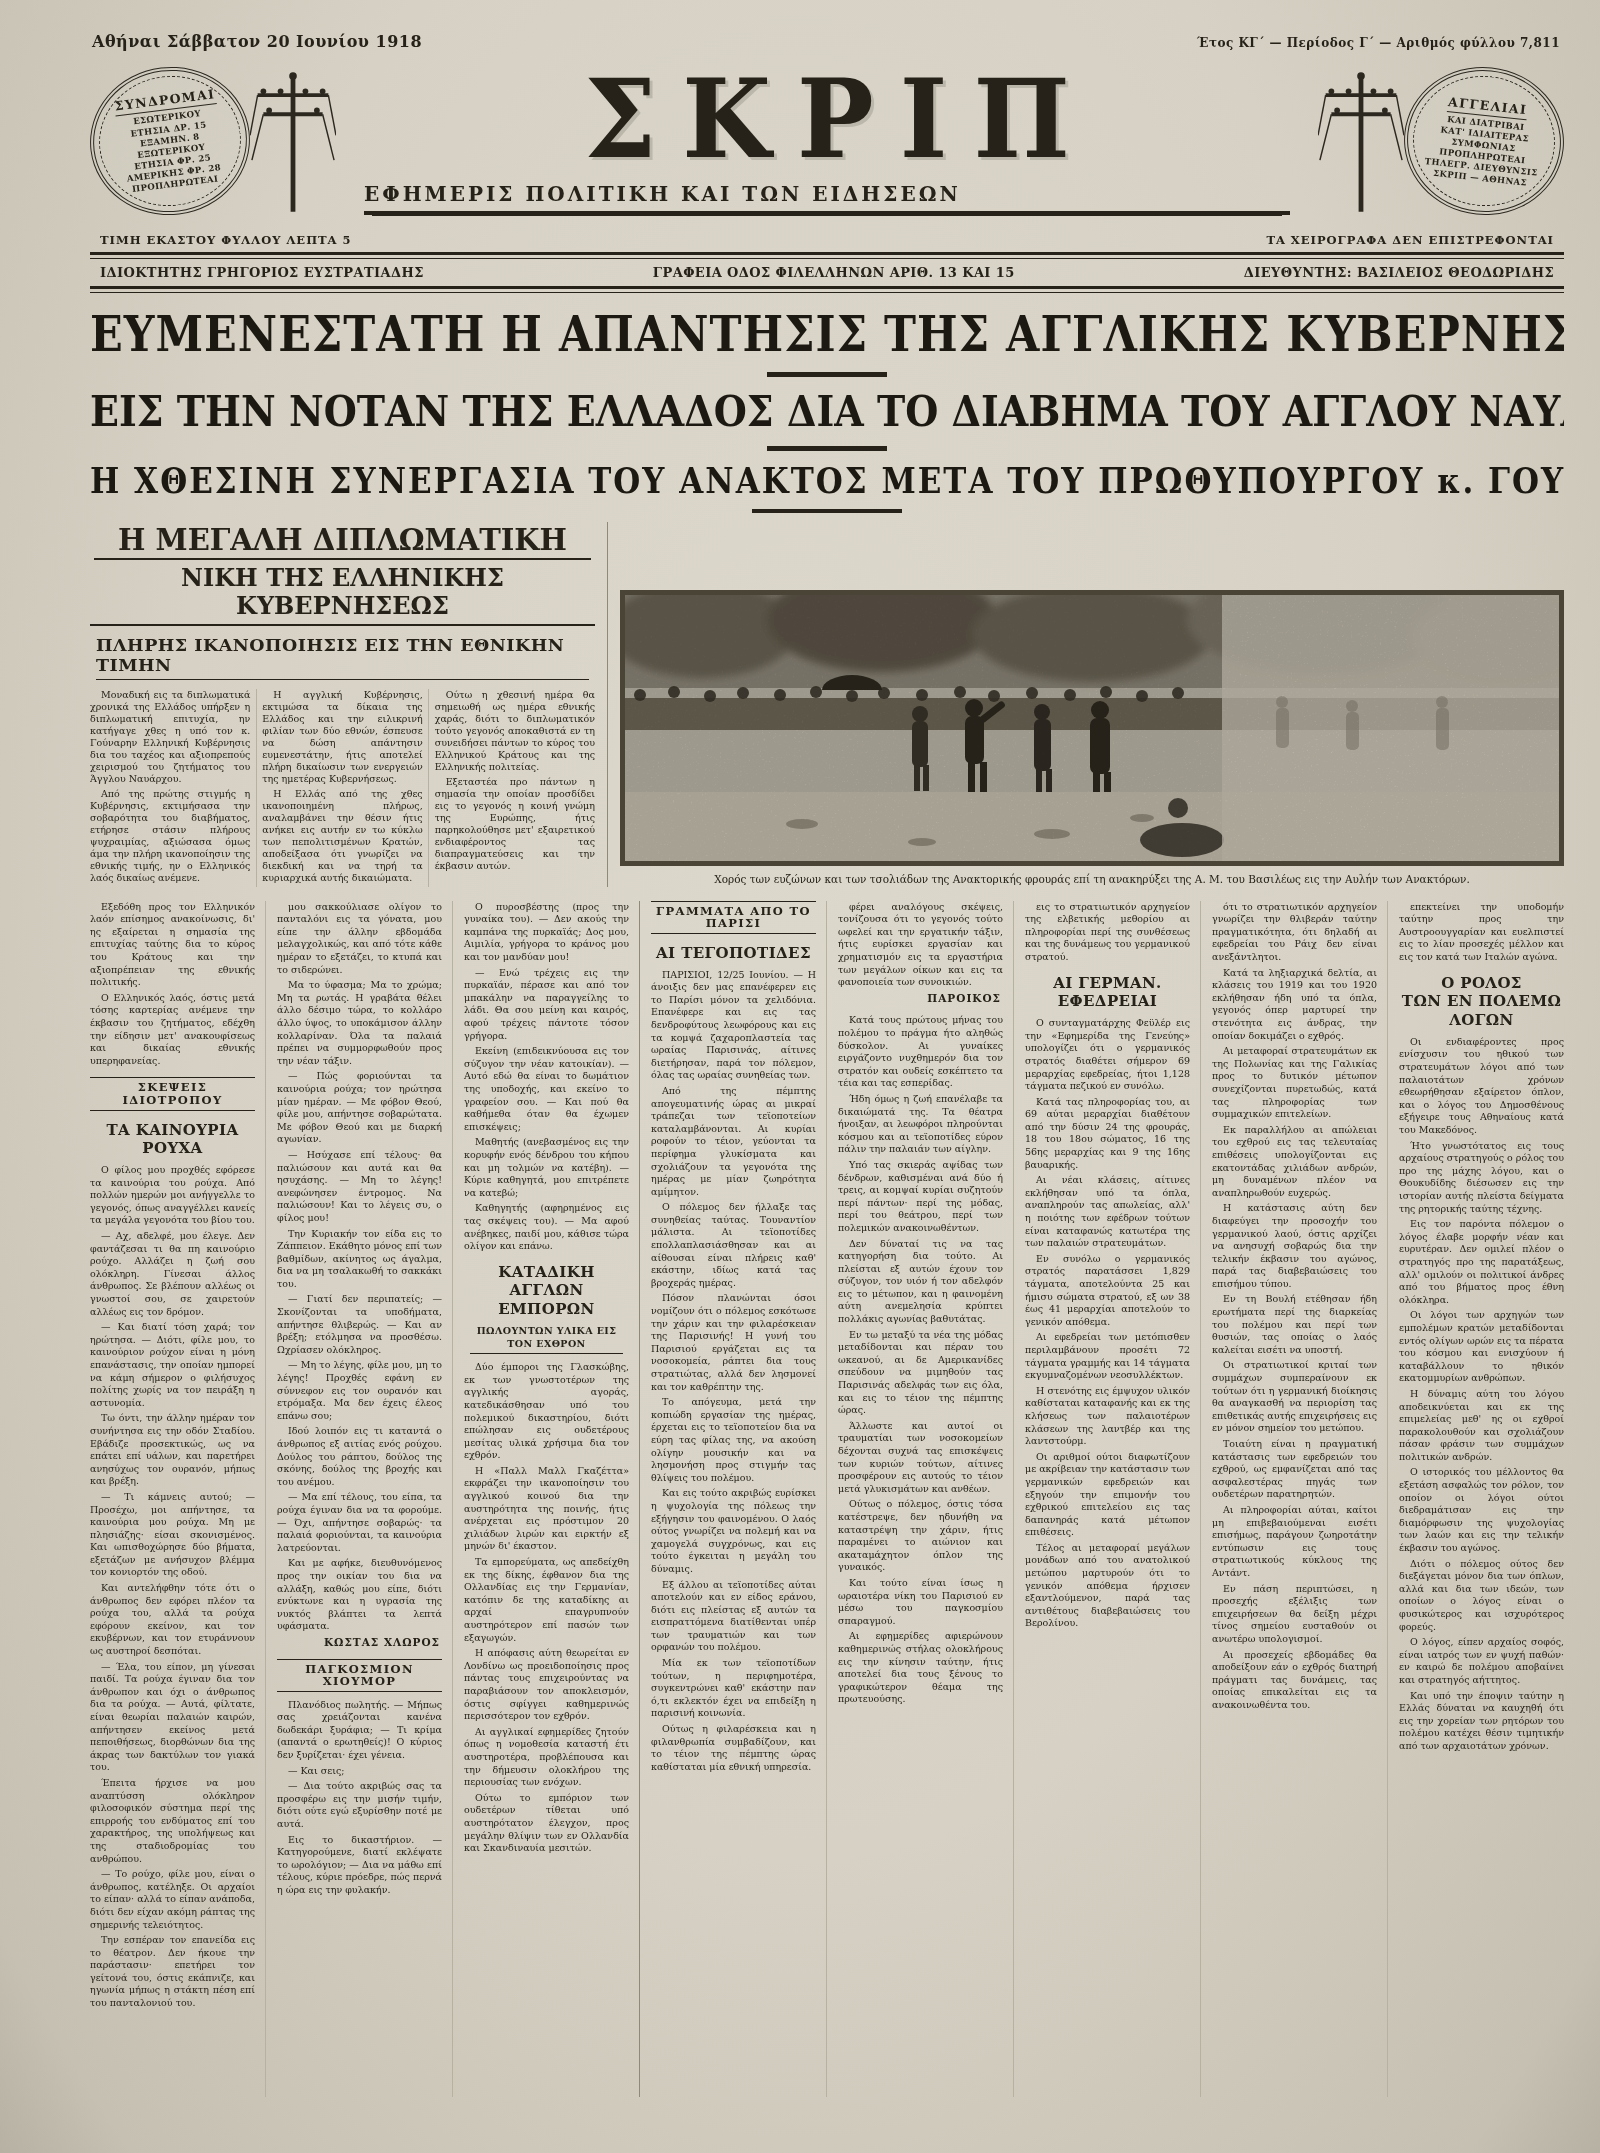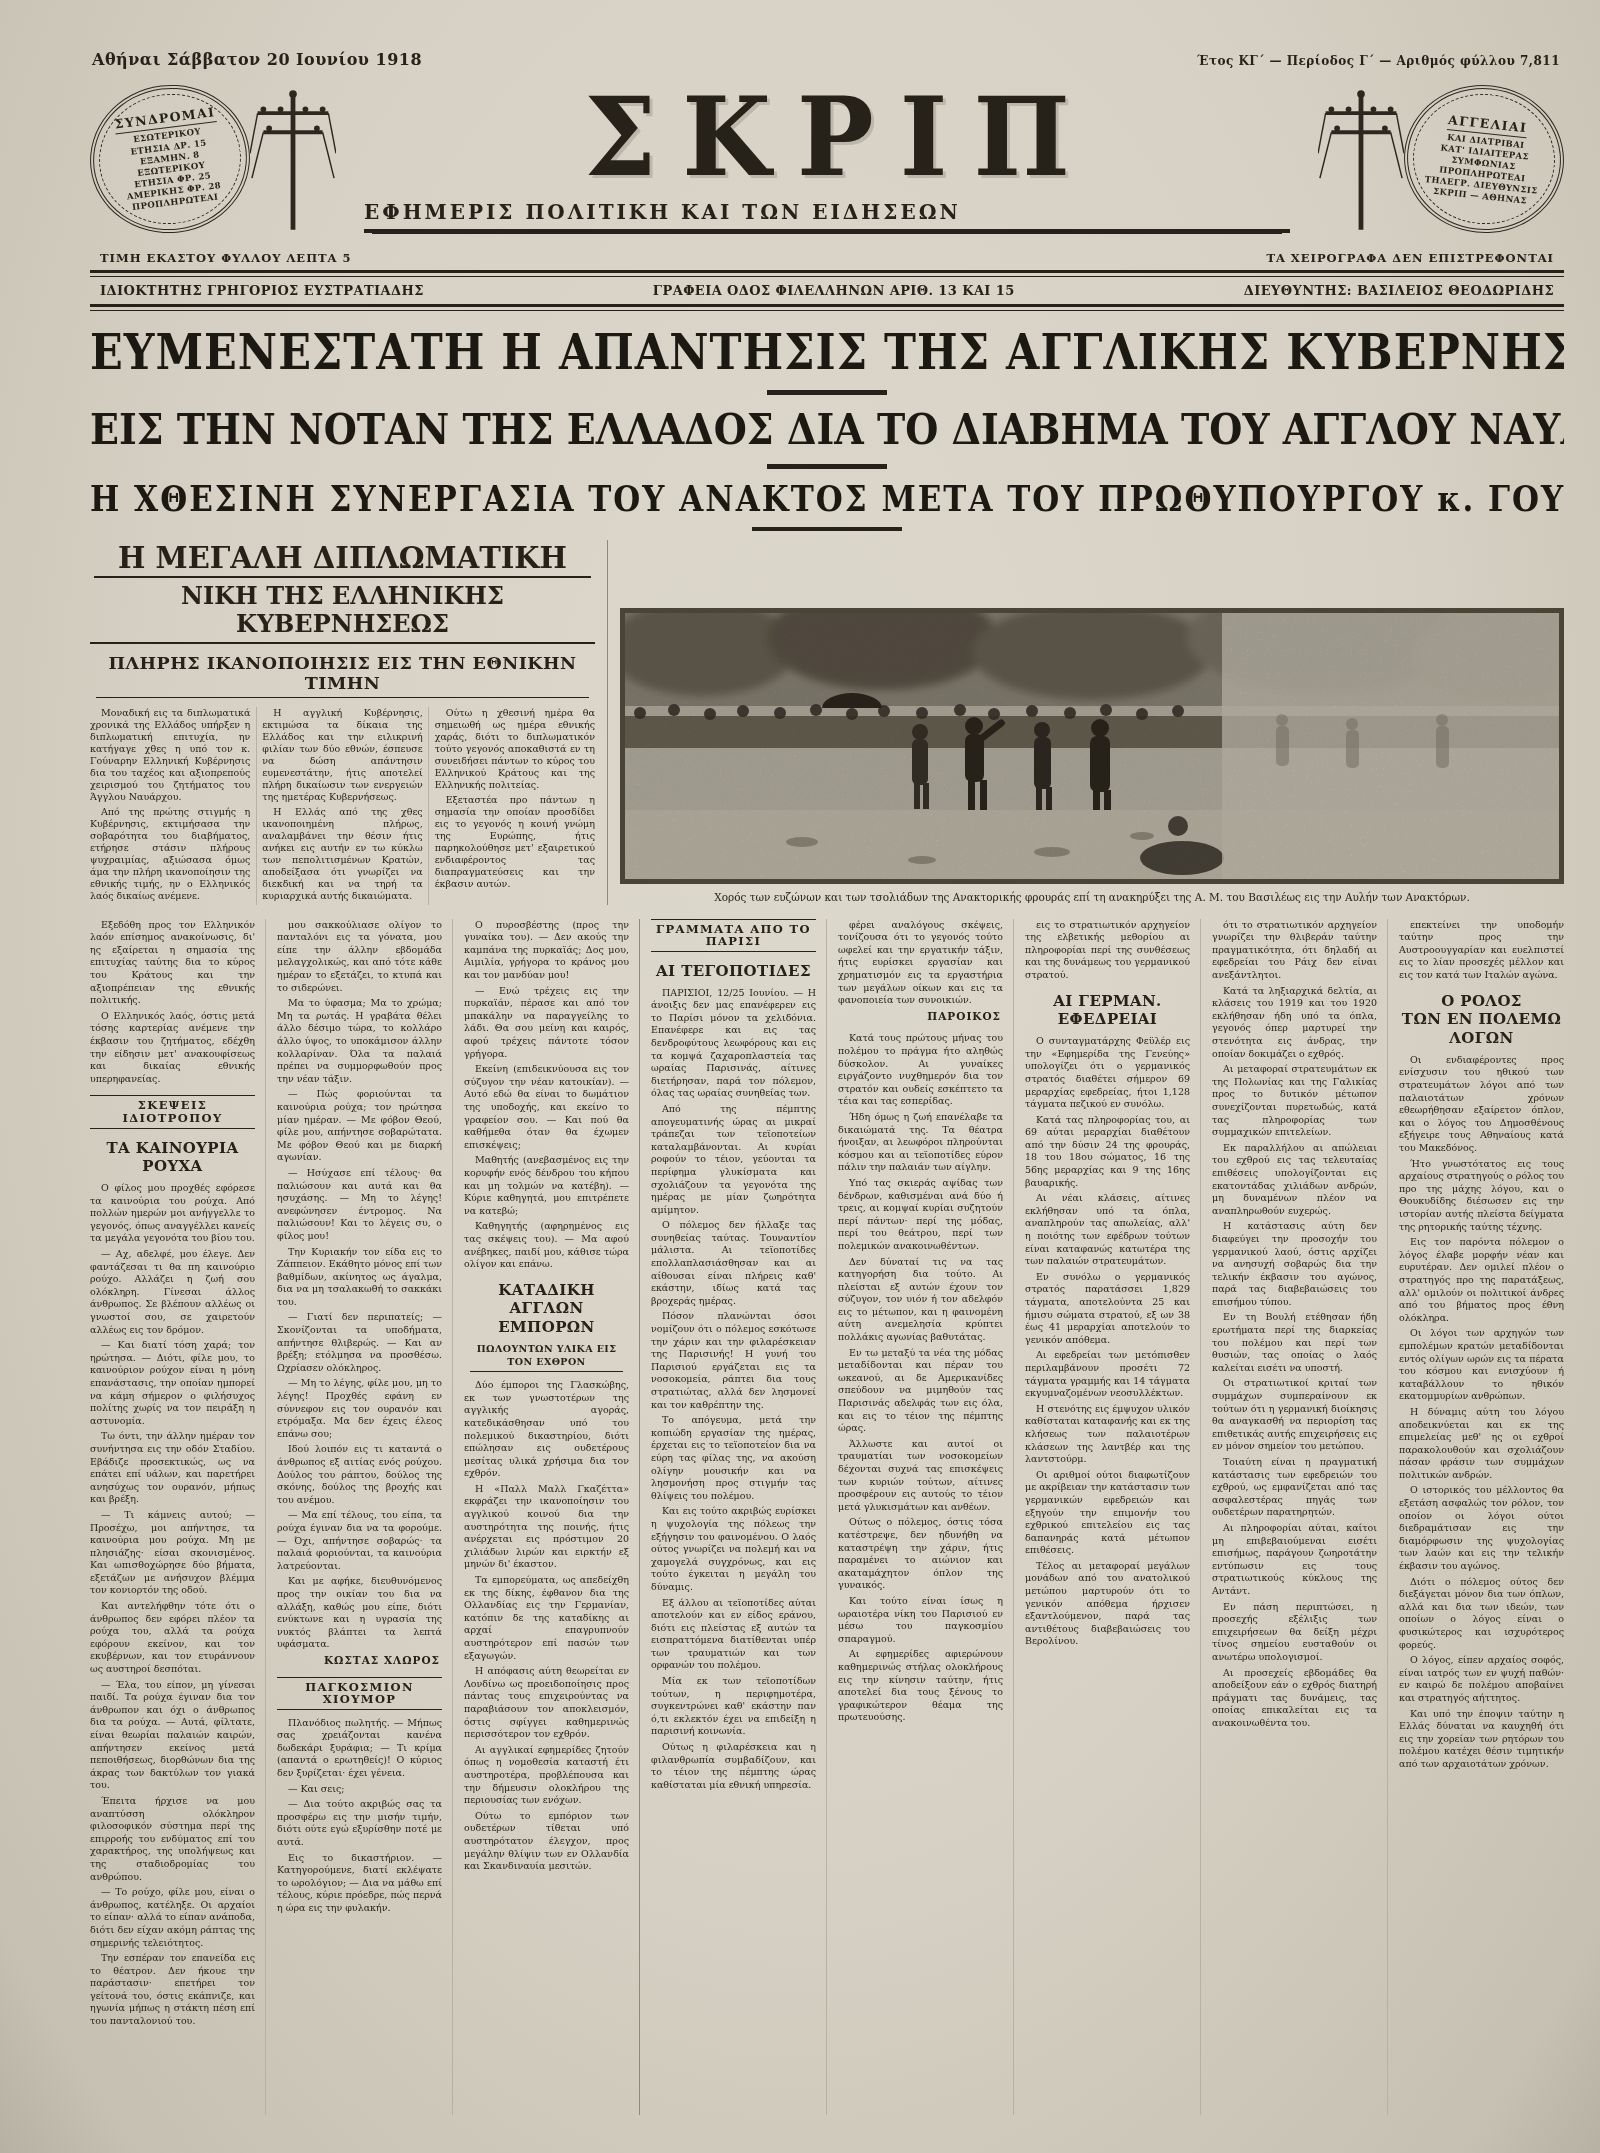--- a/index.html
+++ b/index.html
@@ -1,18 +1,18 @@
 <!DOCTYPE html>
 <html><head>
 <meta charset="utf-8">
 <style>
   html,body{margin:0;padding:0;background:#9a958a;}
   .sheet{
     position:relative;width:1600px;height:2153px;box-sizing:border-box;
-    margin:0 auto;padding:50px 36px 0 90px;overflow:hidden;
+    margin:0 auto;padding:32px 36px 0 90px;overflow:hidden;
     font-family:"DejaVu Serif",serif;color:#262219;
     background:radial-gradient(ellipse at 50% 38%, #ddd8cc 0%, #d6d1c4 55%, #c6c0b2 92%, #b7b1a3 100%);
   }
   
   .toprow{display:flex;justify-content:space-between;align-items:baseline;
     font-weight:bold;font-size:16px;padding:0 4px 4px 2px;letter-spacing:.5px;}
   .toprow .issue{font-size:12px;}
   
   .masthead{display:flex;align-items:center;justify-content:space-between;height:172px;}
   .stamp{width:160px;height:148px;flex:0 0 auto;border:4px double #2c2820;border-radius:50%;
@@ -44,21 +44,21 @@
   .head3{font-size:31px;letter-spacing:2px;}
   .dash{width:120px;height:5px;background:#262219;margin:13px auto 11px;}
   .dash-sm{width:150px;height:4px;margin:11px auto 9px;}
   
   .secA{display:flex;margin-top:4px;}
   .artA{width:505px;flex:0 0 auto;border-right:1px solid #8f897a;padding-right:12px;box-sizing:content-box;}
   .ah1{font-size:29px;font-weight:bold;text-align:center;line-height:1.12;
     border-bottom:2px solid #262219;padding-bottom:2px;margin:2px 4px 0;}
   .ah2{font-size:24px;font-weight:bold;text-align:center;line-height:1.15;
     border-bottom:2px solid #262219;padding-bottom:4px;margin:4px 0 0;}
-  .ah3{font-size:17.5px;font-weight:bold;text-align:center;border-bottom:1px solid #262219;
+  .ah3{font-size:17.5px;font-weight:bold;border-bottom:1px solid #262219;
     padding-bottom:4px;margin:9px 6px 0;letter-spacing:.5px;}
   .art-text{margin-top:9px;height:198px;overflow:hidden;column-count:3;column-gap:12px;
     column-rule:1px solid #b7b1a2;font-size:9.5px;line-height:12px;text-align:justify;}
   .bp{margin:0 0 3px;text-indent:11px;}
   
   .photo{flex:1;margin:0;padding-left:12px;display:flex;flex-direction:column;min-width:0;justify-content:flex-end;}
   .photo-frame{border:2px solid #4a4436;height:272px;overflow:hidden;background:#b5afa2;}
   .photo-frame svg{display:block;width:100%;height:100%;}
   .photo figcaption{font-size:10.5px;text-align:center;padding:7px 20px 0;line-height:1.3;}
   

